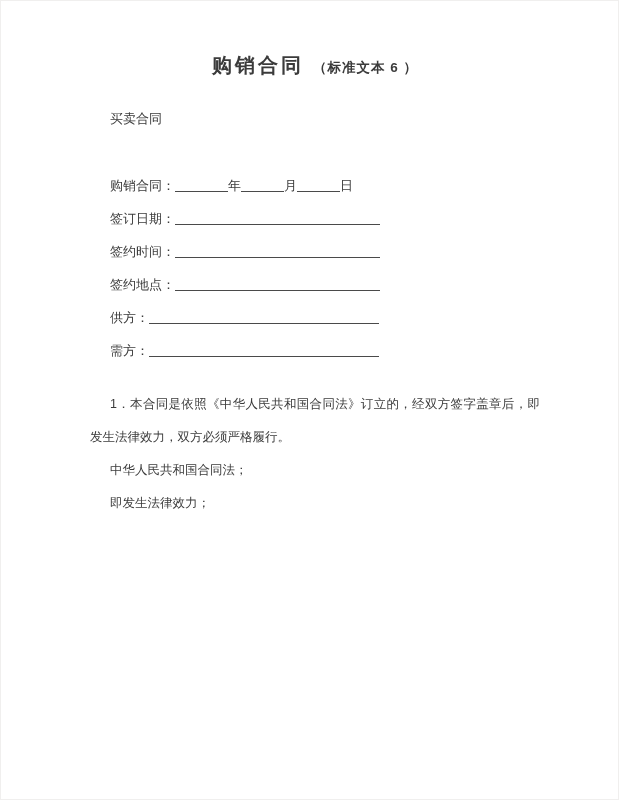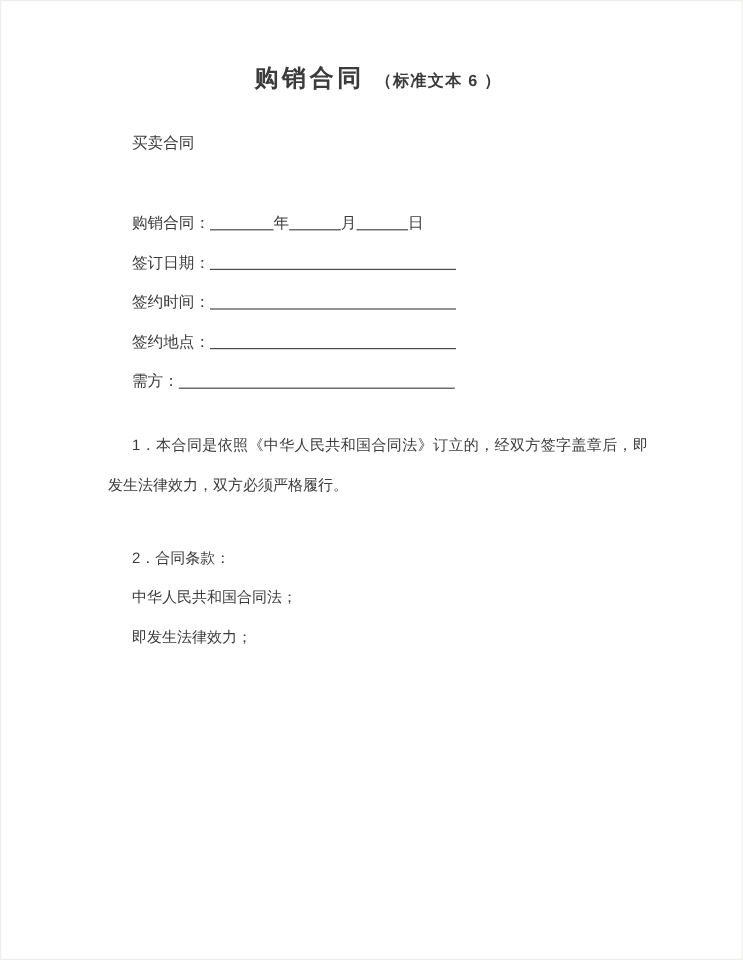--- a/index.html
+++ b/index.html
@@ -77,27 +77,29 @@
     </p>
 
     <p class="line indent">
       <span>签约时间：</span><span class="blank w205"></span>
     </p>
 
     <p class="line indent">
       <span>签约地点：</span><span class="blank w205"></span>
     </p>
 
+    <p class="line indent">
+      <span>供方：</span><span class="blank w230"></span>
+    </p>
 
     <p class="line indent">
       <span>需方：</span><span class="blank w230"></span>
     </p>
 
     <p class="para para-intro">1．本合同是依照《中华人民共和国合同法》订立的，经双方签字盖章后，即发生法律效力，双方必须严格履行。</p>
 
-    <p class="para terms-heading">2．合同条款：</p>
 
 
     <p class="para">中华人民共和国合同法；</p>
     <p class="para">即发生法律效力；</p>
 
   </div>
 </div>
 
 </body></html>

